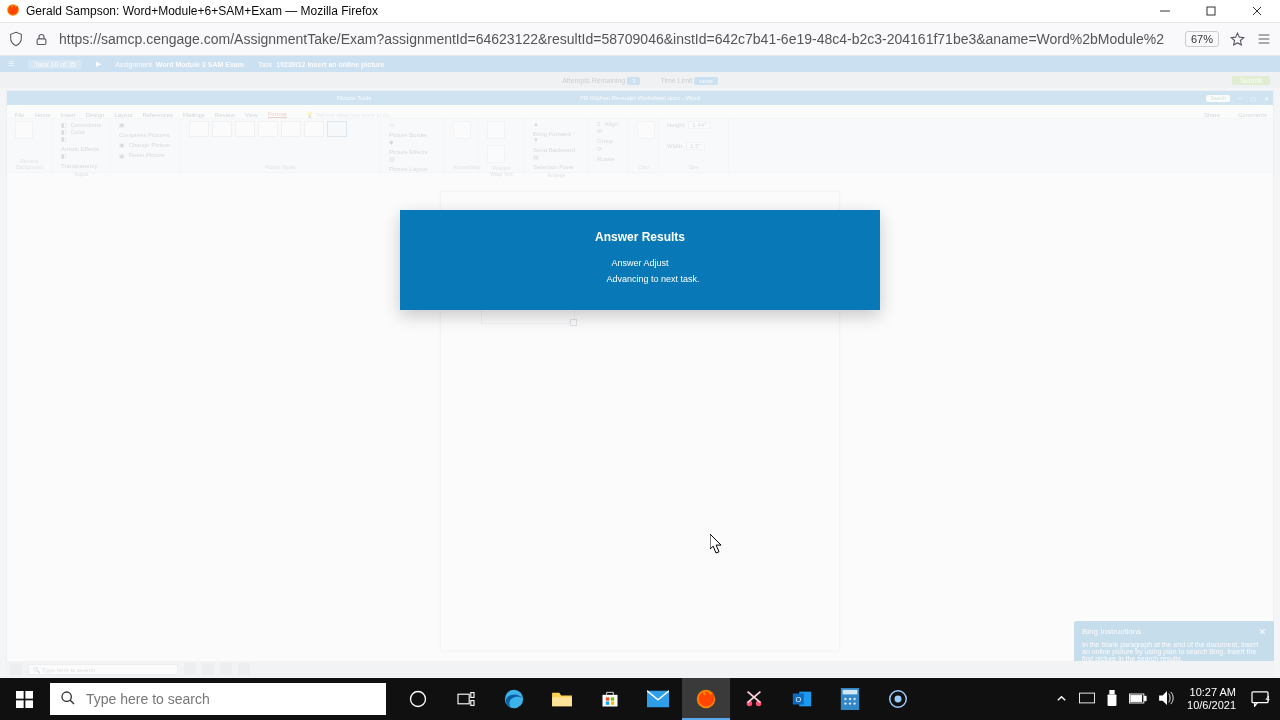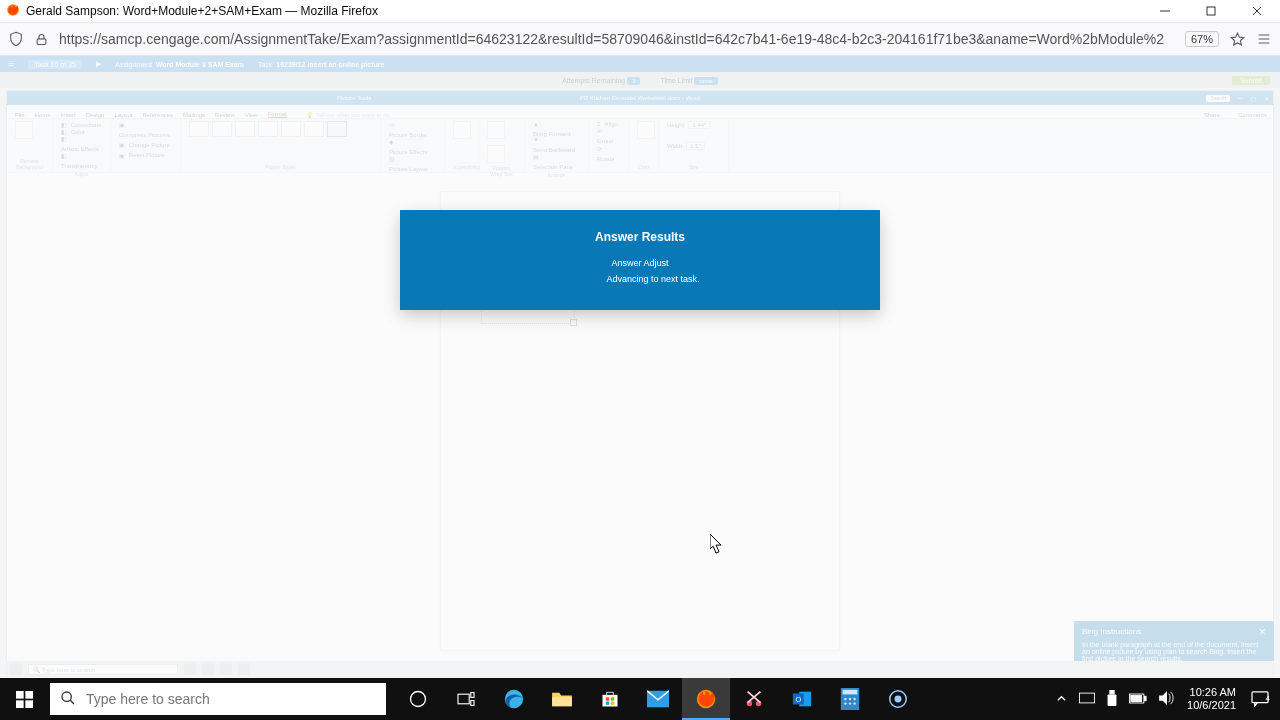--- a/index.html
+++ b/index.html
@@ -91,21 +91,21 @@
 </head>
 <body>
 
 <div class="titlebar">
   <span class="ff-logo">
     <svg width="14" height="14" viewBox="0 0 24 24">
         <circle cx="12" cy="12" r="10" fill="#ff8a00"></circle>
         <path d="M4 14c1 4 5 6 8 6 5 0 9-4 9-10 0-2-1-5-3-6 1 2 0 4-2 4 0-3-3-5-6-4 2 1 2 3 1 4-2 0-3-2-2-4-3 1-5 4-5 8 0 1 0 1 0 2z" fill="#ff4500"></path>
       </svg>
   </span>
-  <span>Gerald Sampson: Word+Module+2+SAM+Exam — Mozilla Firefox</span>
+  <span>Gerald Sampson: Word+Module+6+SAM+Exam — Mozilla Firefox</span>
   <span class="spacer"></span>
   <span class="winbtn">
       <svg viewBox="0 0 10 10">
         <path d="M0 5h10" stroke="#333" stroke-width="1"></path>
       </svg>
     </span>
   <span class="winbtn">
       <svg viewBox="0 0 10 10">
         <rect x="1" y="1" width="8" height="8" fill="none" stroke="#333"></rect>
       </svg>
@@ -469,21 +469,21 @@
     <span><svg width="18" height="11" viewBox="0 0 20 11" fill="none" stroke="#fff">
           <rect x="0.5" y="0.5" width="16" height="10"></rect>
           <rect x="17" y="3" width="2" height="5" fill="#fff"></rect>
           <rect x="2" y="2" width="12" height="7" fill="#fff"></rect>
         </svg></span>
     <span><svg width="16" height="14" viewBox="0 0 18 16" fill="#fff">
           <path d="M0 5h4l5-5v16l-5-5H0z"></path>
           <path d="M11 3c2 2 2 8 0 10M13 1c4 3 4 11 0 14" fill="none" stroke="#fff"></path>
         </svg></span>
     <div class="clock">
-      <div>10:26 AM</div>
+      <div>10:27 AM</div>
       <div>10/6/2021</div>
     </div>
     <div class="notif">
       <svg width="18" height="16" viewBox="0 0 20 18" fill="none" stroke="#fff" stroke-width="1.4">
           <rect x="1" y="1" width="18" height="12" rx="1"></rect>
           <path d="M7 13l-3 4v-4"></path>
         </svg>
       <span class="n">4</span>
     </div>
   </div>

